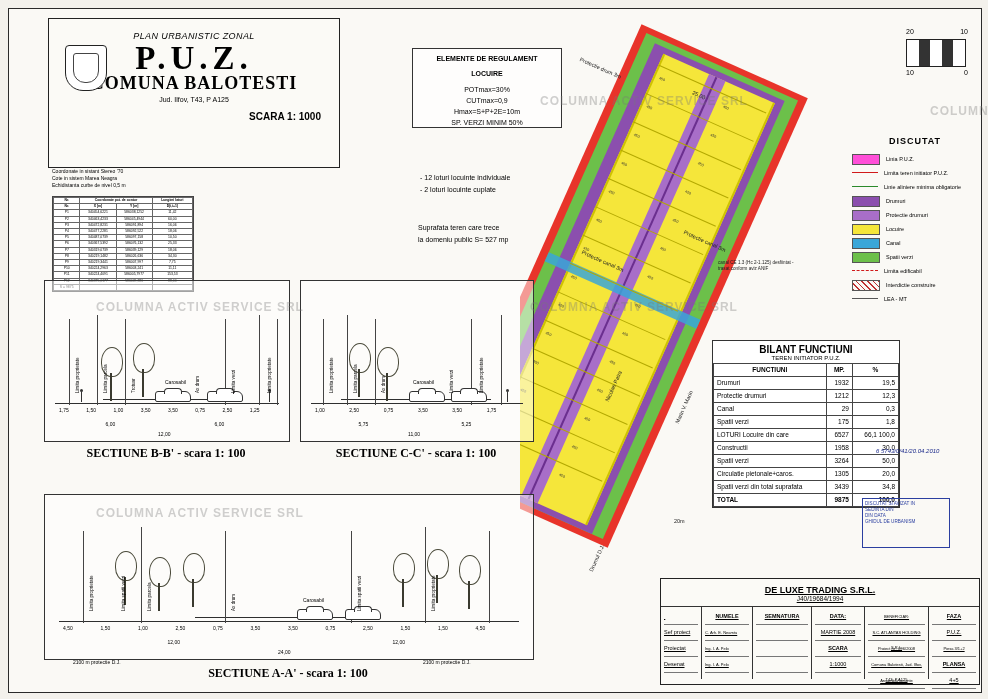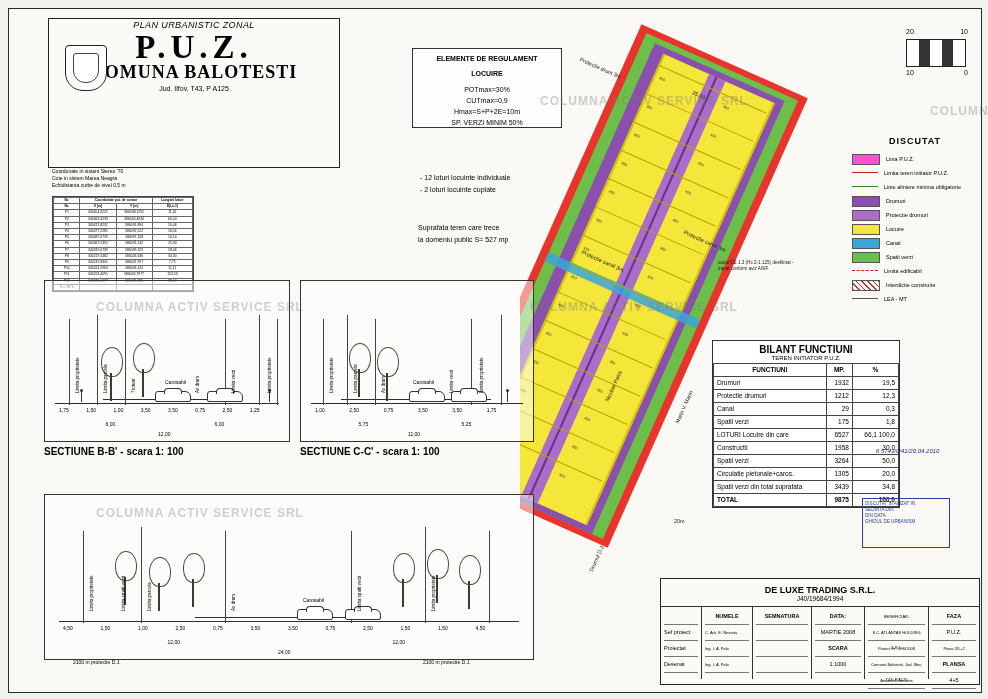--- a/index.html
+++ b/index.html
@@ -6,21 +6,21 @@
   body{width:988px;height:699px;overflow:hidden;font-family:"Liberation Sans",sans-serif;}
   .sheet{position:relative;width:988px;height:699px;background:#f3f1ec;}
   .frame{position:absolute;left:8px;top:8px;width:972px;height:683px;border:1.5px solid #2a2a2a;background:#faf9f5;}
   .abs{position:absolute;}
   .ttl{font-weight:bold;}
   .ctr{text-align:center;}
   .xtiny{font-size:4px;}
 
   
   #titleblock{left:48px;top:18px;width:290px;height:148px;border:1.2px solid #222;background:#fbfaf6;}
-  #tb-sub{font-size:9px;font-style:italic;text-align:center;margin-top:1px;letter-spacing:.4px;}
+  #tb-sub{font-size:9px;font-style:italic;text-align:center;margin-top:12px;letter-spacing:.4px;}
   #tb-puz{font-family:"Liberation Serif",serif;font-weight:bold;font-size:33px;text-align:center;letter-spacing:5px;line-height:34px;margin-top:0px;}
   #tb-comuna{font-family:"Liberation Serif",serif;font-weight:bold;font-size:18px;text-align:center;letter-spacing:1px;margin-top:-2px;}
   #tb-jud{font-size:7px;text-align:center;margin-top:2px;}
   #tb-plansa{font-size:7.5px;text-align:center;margin-top:9px;border-top:1px solid #333;padding-top:5px;}
   #tb-scara{font-size:10px;font-weight:bold;text-align:right;margin-top:8px;padding-right:18px;}
   .logo-shield{position:absolute;left:16px;top:26px;width:40px;height:44px;border:1.5px solid #222;border-radius:4px 4px 18px 18px;background:#fff;}
   .logo-shield:after{content:"";position:absolute;left:7px;top:7px;width:24px;height:28px;border:1px solid #444;border-radius:3px 3px 12px 12px;}
 
   
   #coordnote{left:52px;top:168px;width:130px;font-size:5px;line-height:7px;}
@@ -63,31 +63,31 @@
   #bilant{left:712px;top:340px;width:186px;border:1.2px solid #333;background:#fff;}
   #bilant .bt{font-size:10px;font-weight:bold;text-align:center;padding:3px 0 0;}
   #bilant .bs{font-size:6px;text-align:center;padding-bottom:2px;}
   #bilant table{border-collapse:collapse;width:100%;font-size:6.5px;}
   #bilant th,#bilant td{border:.7px solid #444;padding:1px 3px;line-height:10px;}
   #bilant th{text-align:center;font-weight:bold;font-size:6.5px;}
   #bilant td.n{text-align:right;}
   #bilant tr.total td{font-weight:bold;}
 
   
-  #btb{left:660px;top:578px;width:318px;height:105px;border:1.2px solid #222;background:#fbfaf6;}
+  #btb{left:660px;top:578px;width:318px;height:105px;border:1.2px solid #222;background:#fbfaf6;text-decoration:underline;}
   #btb .firm{font-size:9px;font-weight:bold;text-align:center;margin-top:6px;}
   #btb .reg{font-size:6.5px;text-align:center;}
   #btbgrid{display:flex;border-top:1px solid #333;margin-top:4px;height:72px;font-size:5.5px;}
   #btbgrid .c{border-right:1px solid #333;padding:2px 3px;}
   #btbgrid .c:last-child{border-right:none;}
   .rowline{border-bottom:.6px solid #777;height:15px;line-height:15px;}
 
   
   .secpanel{border:1px solid #333;background:rgba(255,255,255,.5);}
-  .seccap{position:absolute;font-size:10px;font-weight:bold;width:100%;}
+  .seccap{position:absolute;font-size:12px;font-weight:bold;text-align:center;width:100%;font-family:Liberation Serif, serif;}
   .ground{position:absolute;background:#2f2f2f;height:1.2px;}
   .vline{position:absolute;background:#444;width:1px;}
   .dimtxt{position:absolute;font-size:5px;}
   .vlabel{position:absolute;font-size:4.6px;transform:rotate(-90deg);transform-origin:0 0;white-space:nowrap;}
   .tree{position:absolute;}
   .tree .tr{position:absolute;left:9px;top:26px;width:1.6px;height:28px;background:#3a3a2f;}
   .tree .cr{position:absolute;left:0;top:0;width:20px;height:28px;border-radius:50% 50% 45% 45%;background:transparent;border:1px solid #4a4a3a;}
   .car{position:absolute;width:34px;height:9px;border:1px solid #333;border-radius:3px 6px 2px 2px;background:#fff;}
   .car:before{content:"";position:absolute;left:8px;top:-4px;width:16px;height:5px;border:1px solid #333;border-bottom:none;border-radius:4px 4px 0 0;background:#fff;}
   .person{position:absolute;width:4px;height:13px;}
@@ -124,20 +124,21 @@
 
 <div class="sheet">
  <div class="frame"></div>
 
  <div class="abs" id="titleblock">
    <div class="logo-shield"></div>
    <div id="tb-sub">PLAN URBANISTIC ZONAL</div>
    <div id="tb-puz">P.U.Z.</div>
    <div id="tb-comuna">COMUNA BALOTESTI</div>
    <div id="tb-jud">Jud. Ilfov, T43, P A125</div>
+   <div id="tb-scara">SCARA 1: 1000</div>
  </div>
 
  <div class="abs" id="coordnote">
    <div>Coordonate in sistant Stereo '70</div>
    <div>Cote in sistem Marea Neagra</div>
    <div>Echidistanta curbe de nivel 0,5 m</div>
  </div>
 
  <div class="abs" id="coordtable">
    <table>
@@ -609,20 +610,21 @@
         <div class="dimtxt" style="left: 355.5px; top: 130px;">1,50</div>
         <div class="dimtxt" style="left: 393px; top: 130px;">1,50</div>
         <div class="dimtxt" style="left: 430.5px; top: 130px;">4,50</div>
         <div class="dimtxt" style="left: 122.5px; top: 144px;">12,00</div>
         <div class="dimtxt" style="left: 347.5px; top: 144px;">12,00</div>
         <div class="dimtxt" style="left: 233px; top: 154px;">24,00</div>
         <div class="dimtxt" style="left: 28px; top: 164px;">2100 m protectie D.J.</div>
         <div class="dimtxt" style="left: 378px; top: 164px;">2100 m protectie D.J.</div>
       </div>
  </div>
+ <div class="seccap" style="left:44px;top:666px;width:488px">SECTIUNE A-A' - scara 1: 100</div>
 
  <div class="abs" id="btb">
    <div class="firm">DE LUXE TRADING S.R.L.</div>
    <div class="reg">J40/19684/1994</div>
    <div id="btbgrid">
      <div class="c" style="width:34px">
        <div class="rowline" style="font-size:4.6px">&nbsp;</div>
        <div class="rowline">Sef proiect</div>
        <div class="rowline">Proiectat</div>
        <div class="rowline">Desenat</div>

